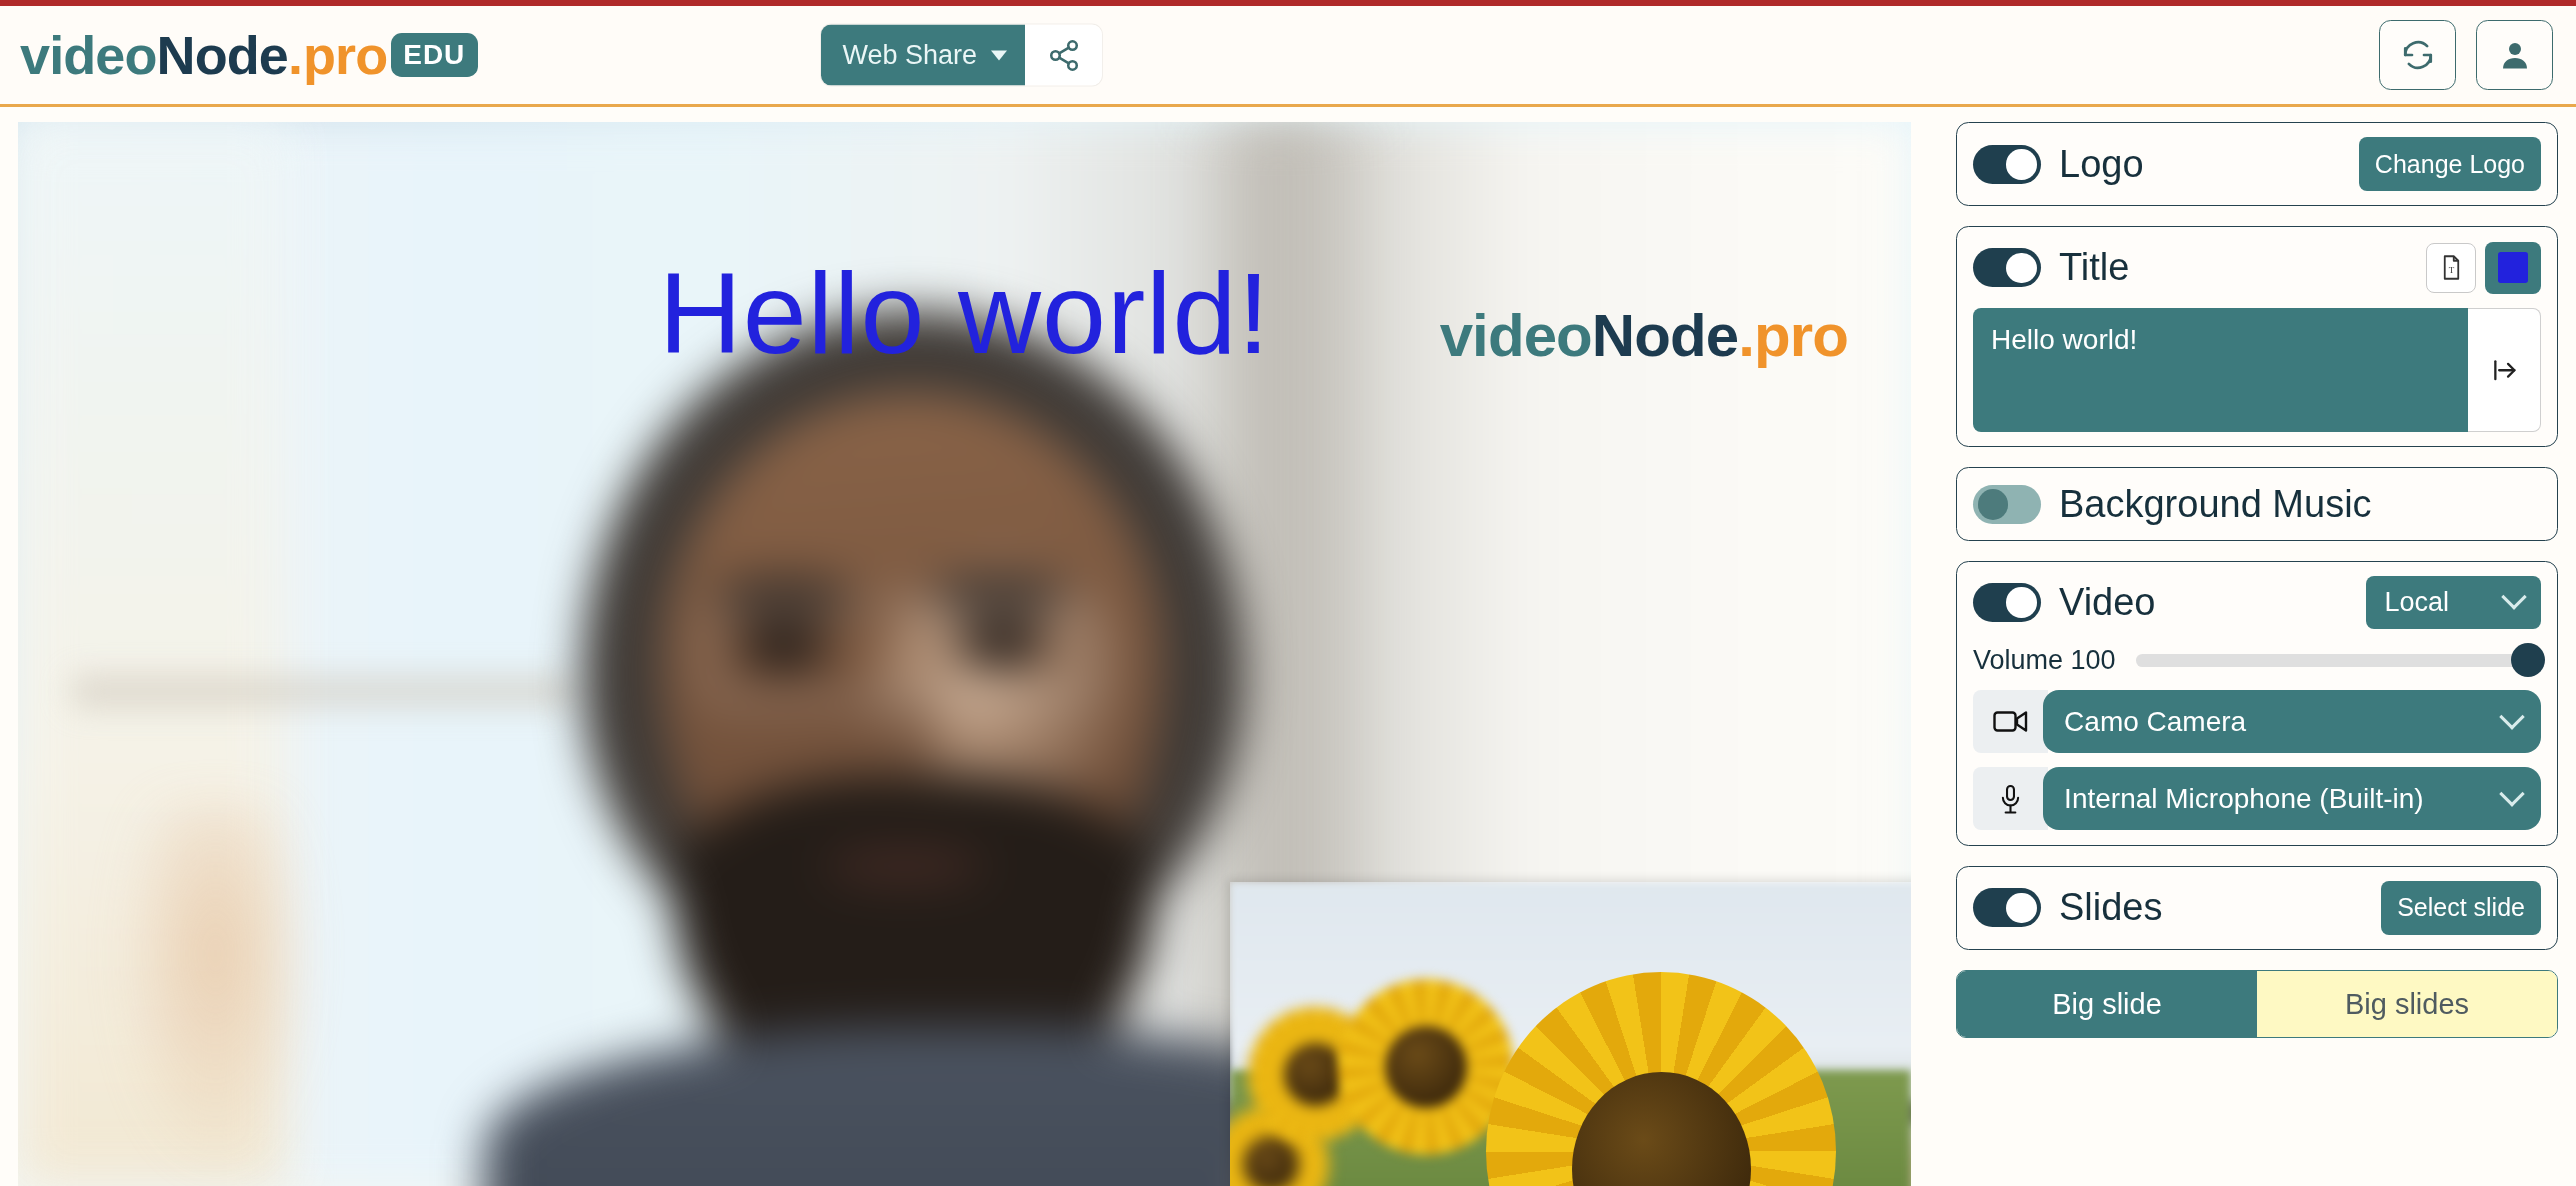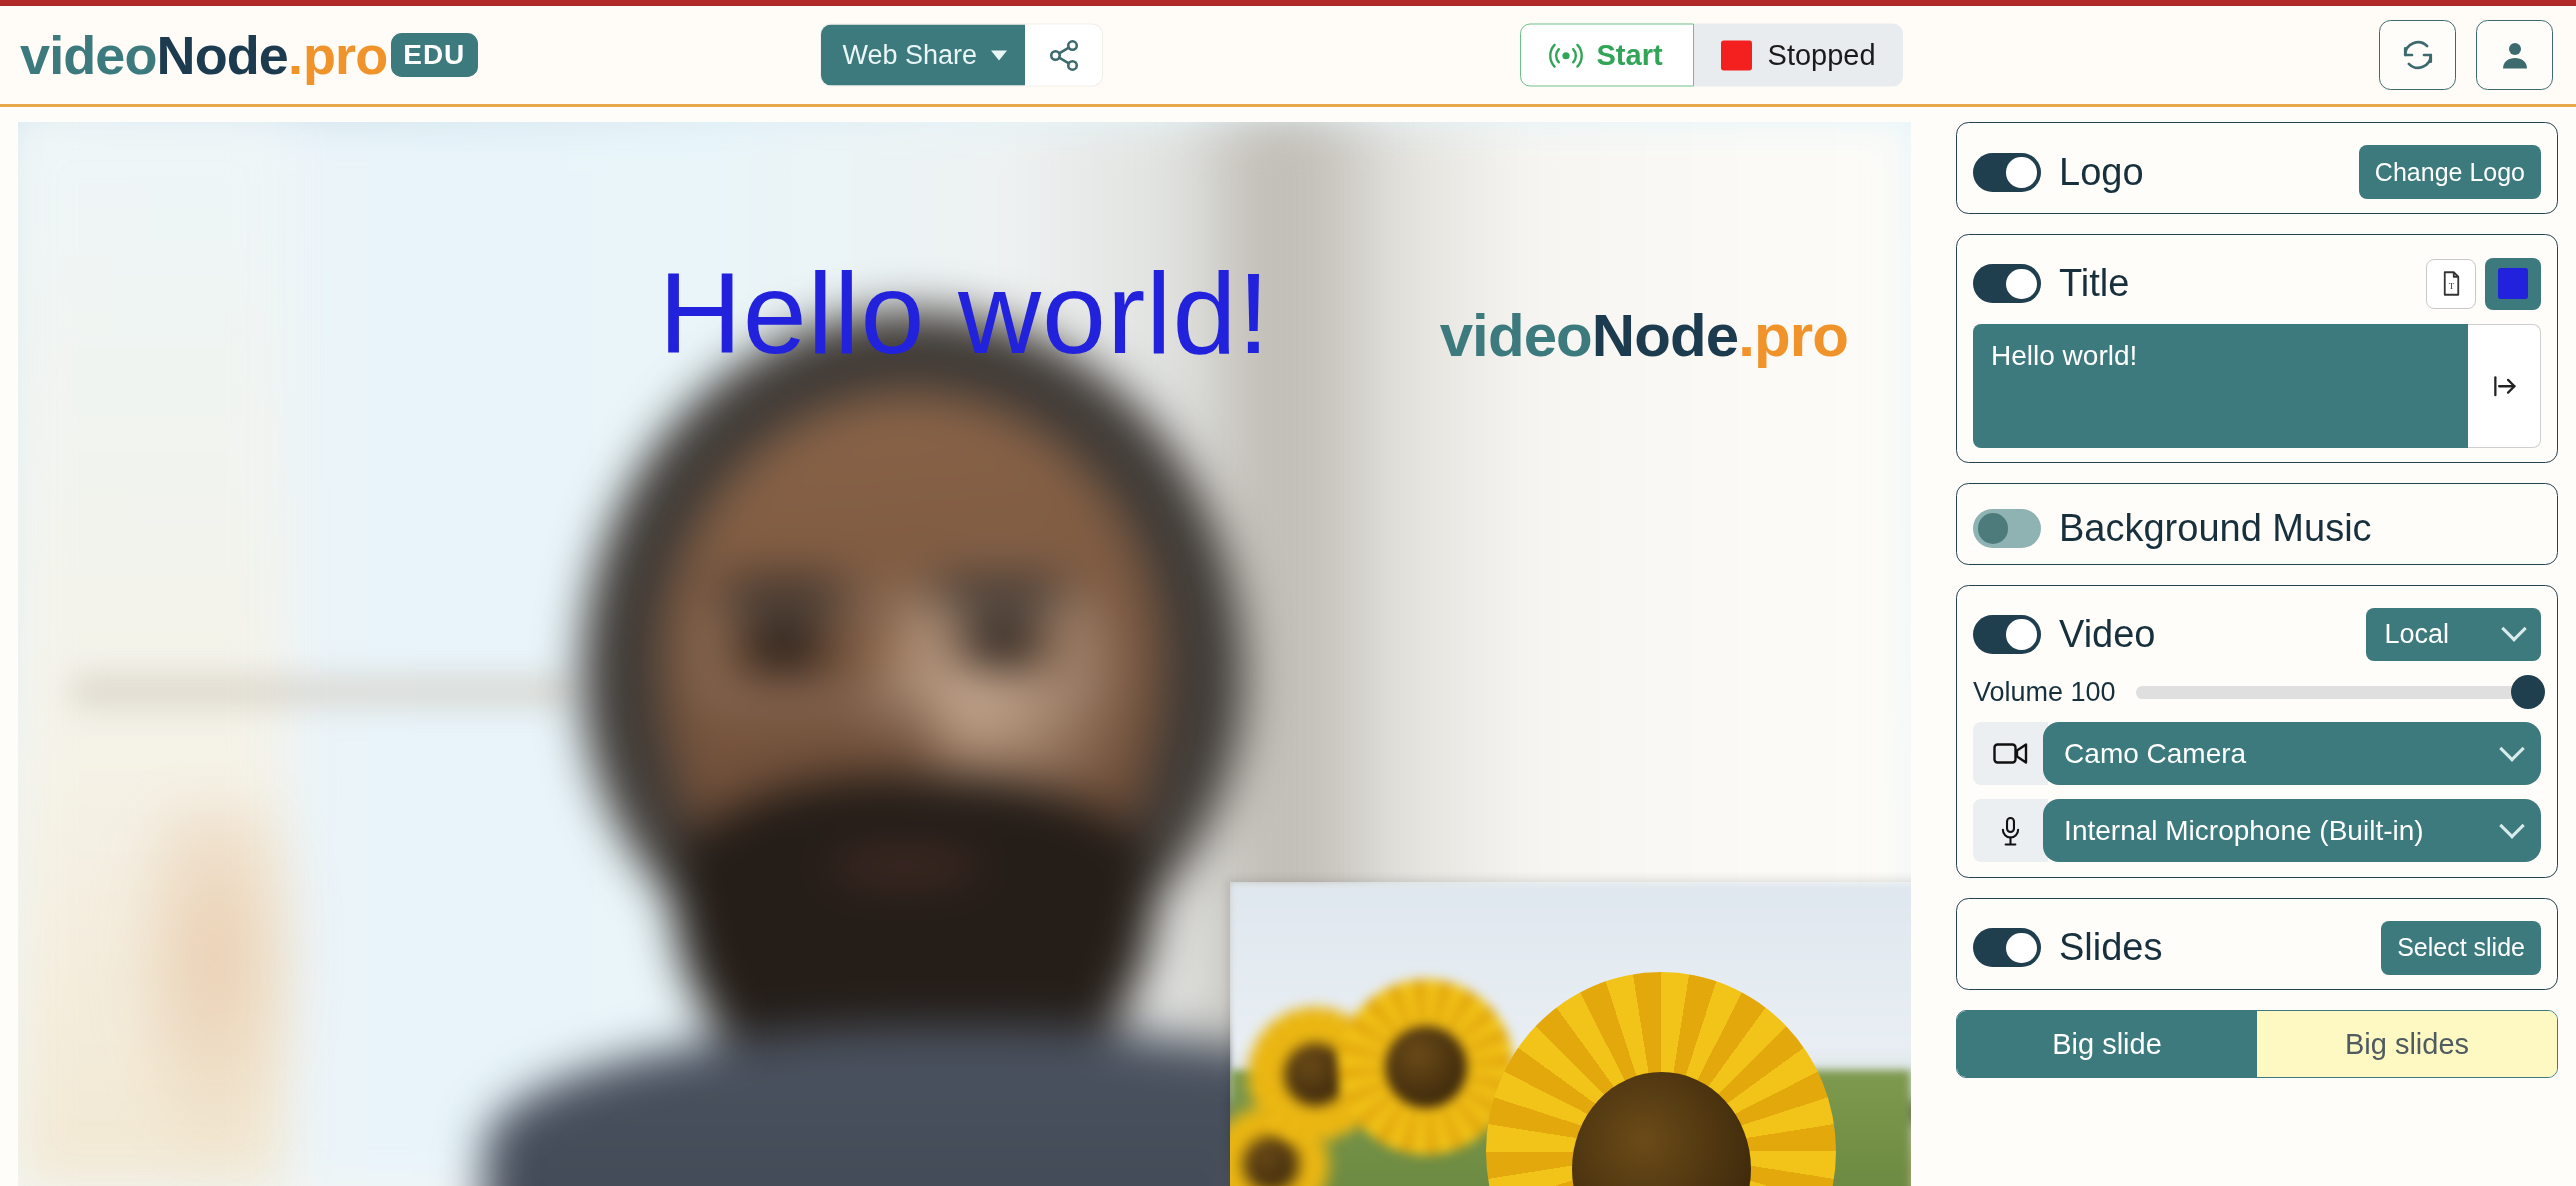--- a/index.html
+++ b/index.html
@@ -223,21 +223,21 @@
   .sf-c .center { left: 36px; top: 36px; width: 63px; height: 63px; }
   .sf-d { left: -18px; top: 224px; width: 117px; height: 117px; filter: blur(7.2px); }
   .sf-d .center { left: 30.5px; top: 30.5px; width: 56px; height: 56px; }
 
   
   .sidebar { position: absolute; left: 1956px; top: 10.8px; width: 602px; }
   .card {
     border: 1.8px solid #25424f; border-radius: 12.5px; background: #fffdfa;
     margin-bottom: 20px; padding: 14.3px 16px;
   }
-  .card-row { display: flex; align-items: center; justify-content: space-between; gap: 12.5px; margin-top: 8px; }
+  .card-row { display: flex; align-items: center; justify-content: space-between; gap: 12.5px; }
 
   .toggle { width: 68px; height: 39px; border-radius: 20px; position: relative; flex: 0 0 auto; cursor: pointer; }
   .toggle.on  { background: #1f3f4e; }
   .toggle.off { background: #8fb3b2; }
   .toggle .knob { position: absolute; top: 4.5px; width: 30.5px; height: 30.5px; border-radius: 50%; }
   .toggle.on  .knob { right: 4.5px; background: #ffffff; }
   .toggle.off .knob { left: 4.5px; background: #4d7b7c; }
 
   .card-label { font-size: 38px; color: #17303c; font-weight: 400; }
   .row-left { display: flex; align-items: center; gap: 18px; }
@@ -330,36 +330,20 @@
       <svg width="34" height="34" viewBox="0 0 24 24" fill="none" stroke="#3d6b6d" stroke-width="1.8" stroke-linecap="round" stroke-linejoin="round">
         <circle cx="18" cy="5" r="3"></circle>
           <circle cx="6" cy="12" r="3"></circle>
           <circle cx="18" cy="19" r="3"></circle>
         <line x1="8.6" y1="10.5" x2="15.4" y2="6.5"></line>
           <line x1="8.6" y1="13.5" x2="15.4" y2="17.5"></line>
       </svg>
     </div>
   </div>
 
-  <div class="run-group">
-    <div class="start-btn">
-      <svg width="36" height="30.5" viewBox="0 0 30 24" fill="none" stroke="#31a457" stroke-width="2" stroke-linecap="round">
-        <circle cx="15" cy="12" r="3" fill="#31a457" stroke="none"></circle>
-        <path d="M9 6.5a8 8 0 000 11"></path>
-          <path d="M21 6.5a8 8 0 010 11"></path>
-        <path d="M5.5 3a13 13 0 000 18"></path>
-          <path d="M24.5 3a13 13 0 010 18"></path>
-      </svg>
-      <span>Start</span>
-    </div>
-    <div class="status-chip">
-      <span class="status-square"></span>
-      <span>Stopped</span>
-    </div>
-  </div>
 
   <div class="header-icons">
     <div class="icon-btn">
       <svg width="36" height="36" viewBox="0 0 24 24" fill="none" stroke="#3d6b6d" stroke-width="1.8" stroke-linecap="round" stroke-linejoin="round">
         <path d="M20.5 12a8.5 8.5 0 01-14.6 5.9"></path>
           <path d="M3.5 12a8.5 8.5 0 0114.6-5.9"></path>
         <polyline points="3.5,7.5 3.5,12 8,12"></polyline>
           <polyline points="20.5,16.5 20.5,12 16,12"></polyline>
       </svg>
     </div>

